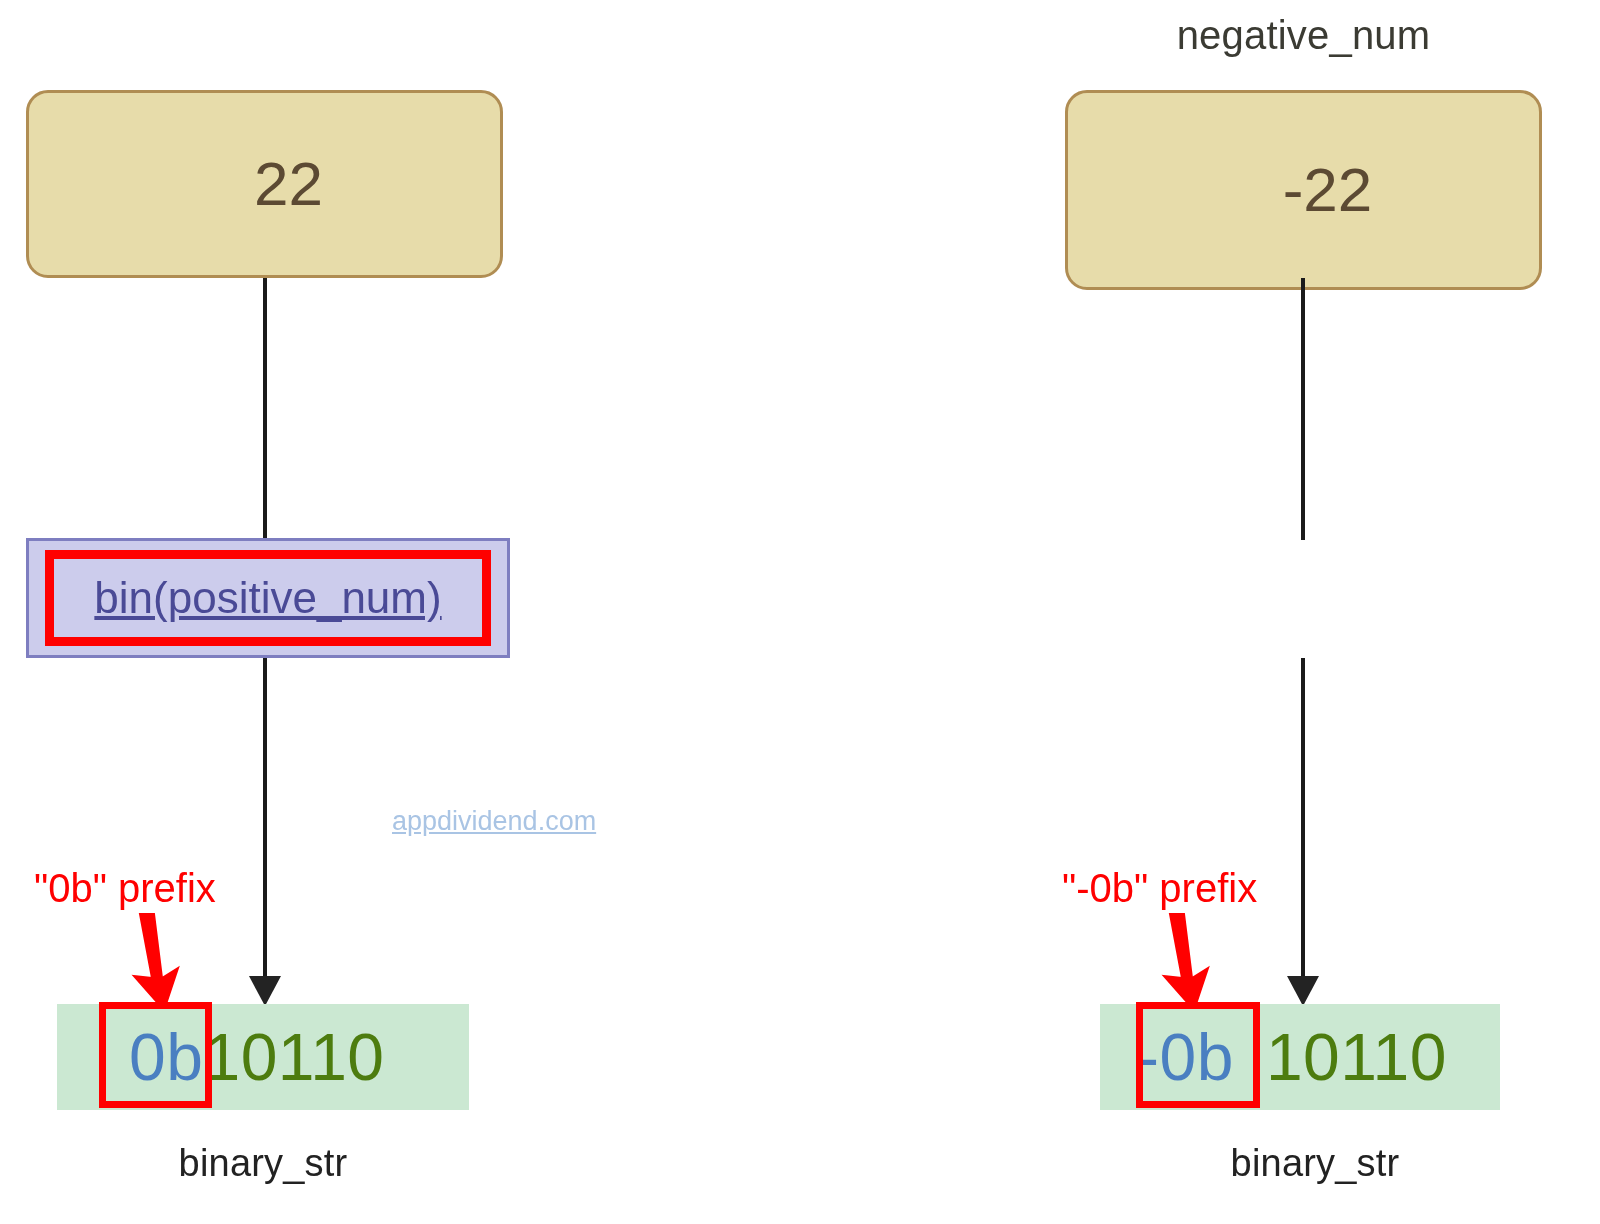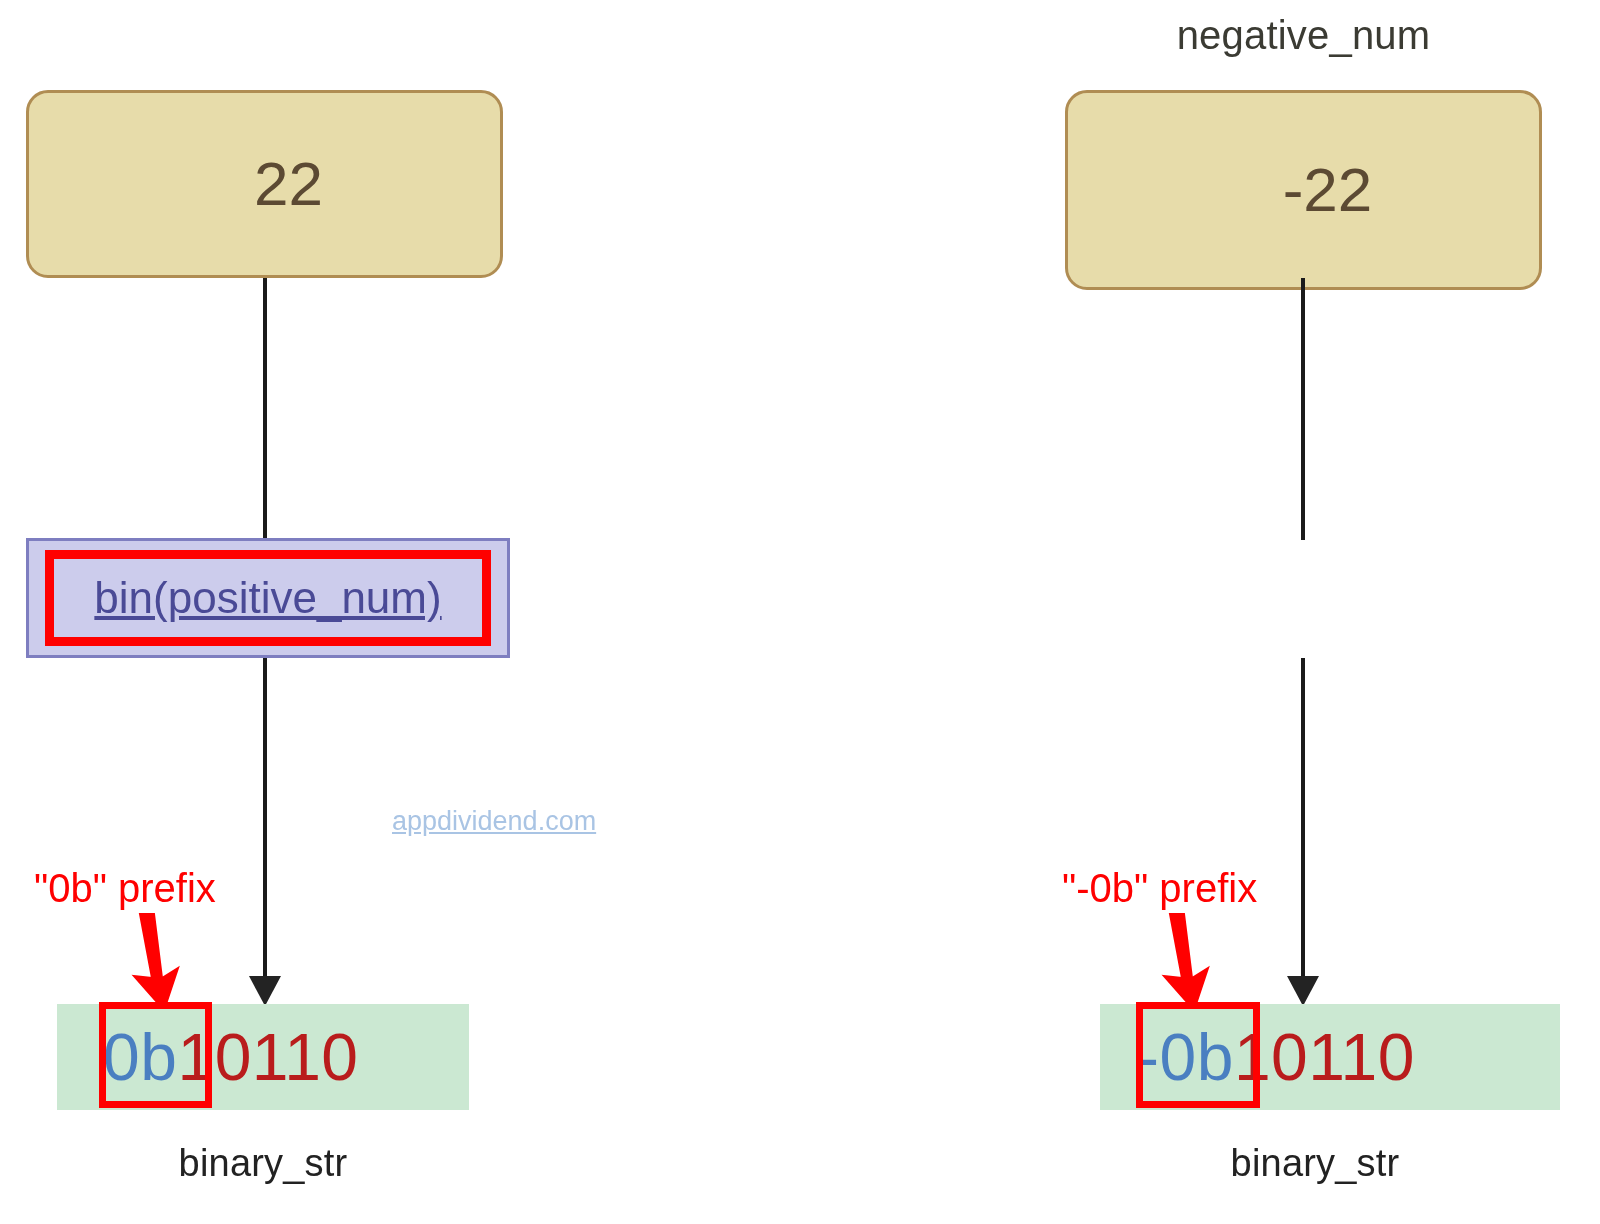--- a/index.html
+++ b/index.html
@@ -79,21 +79,21 @@
     display: flex;
     align-items: center;
     white-space: nowrap;
   }
   .result-text {
     font-size: 66px;
     line-height: 1;
     letter-spacing: 0.5px;
   }
   .prefix-part { color: #4a7fc1; }
-  .body-part   { color: #b91c1c; }
+  .body-part   { color: #4d7c0f; }
 
   
   .prefix-frame {
     position: absolute;
     border: 7px solid #ff0000;
     box-sizing: border-box;
   }
 
   
   .annot-text {
@@ -138,21 +138,21 @@
   </svg>
 
   <div class="abs watermark" style="left:392px; top:806px;text-decoration:underline;">appdividend.com</div>
 
   <div class="abs annot-text" style="left:34px; top:868px;">"0b" prefix</div>
 
   <svg class="abs" style="left:100px; top:912px; width:110px; height:100px;" width="110" height="100" viewBox="0 0 110 100">
     <path d="M 22 2 L 36 2 L 44 66 L 60 56 L 46 98 L 16 64 L 34 66 Z" fill="#ff0000" stroke="#ff0000" stroke-width="2" transform="translate(18,0)"></path>
   </svg>
 
-  <div class="abs green-box" style="left:57px; top:1004px; width:412px; height:106px; padding-left:46px;">
+  <div class="abs green-box" style="left:57px; top:1004px; width:412px; height:106px; padding-left:72px;">
     <span class="result-text prefix-part">0b</span>
     <span class="result-text body-part">10110</span>
   </div>
 
   <div class="abs prefix-frame" style="left:99px; top:1002px; width:113px; height:106px;"></div>
 
   <div class="abs var-caption" style="left:57px; top:1142px; width:412px; font-size:38px; color:#222222;">binary_str</div>
 
   <div class="abs var-caption" style="left:1065px; top:13px; width:477px;">negative_num</div>
 
@@ -169,21 +169,21 @@
     <line x1="20" y1="0" x2="20" y2="324" stroke="#1a1a1a" stroke-width="4"></line>
     <polygon points="20,348 4,318 36,318" fill="#232323"></polygon>
   </svg>
 
   <div class="abs annot-text" style="left:1062px; top:868px;">"-0b" prefix</div>
 
   <svg class="abs" style="left:1130px; top:912px; width:110px; height:100px;" width="110" height="100" viewBox="0 0 110 100">
     <path d="M 22 2 L 36 2 L 44 66 L 60 56 L 46 98 L 16 64 L 34 66 Z" fill="#ff0000" stroke="#ff0000" stroke-width="2" transform="translate(18,0)"></path>
   </svg>
 
-  <div class="abs green-box" style="left:1100px; top:1004px; width:460px; height:106px; padding-left:37px;">
+  <div class="abs green-box" style="left:1100px; top:1004px; width:400px; height:106px; padding-left:37px;gap:32px;">
     <span class="result-text prefix-part">-0b</span>
     <span class="result-text body-part">10110</span>
   </div>
 
   <div class="abs prefix-frame" style="left:1136px; top:1002px; width:124px; height:106px;"></div>
 
   <div class="abs var-caption" style="left:1100px; top:1142px; width:430px; font-size:38px; color:#222222;">binary_str</div>
 
 </div>
 

